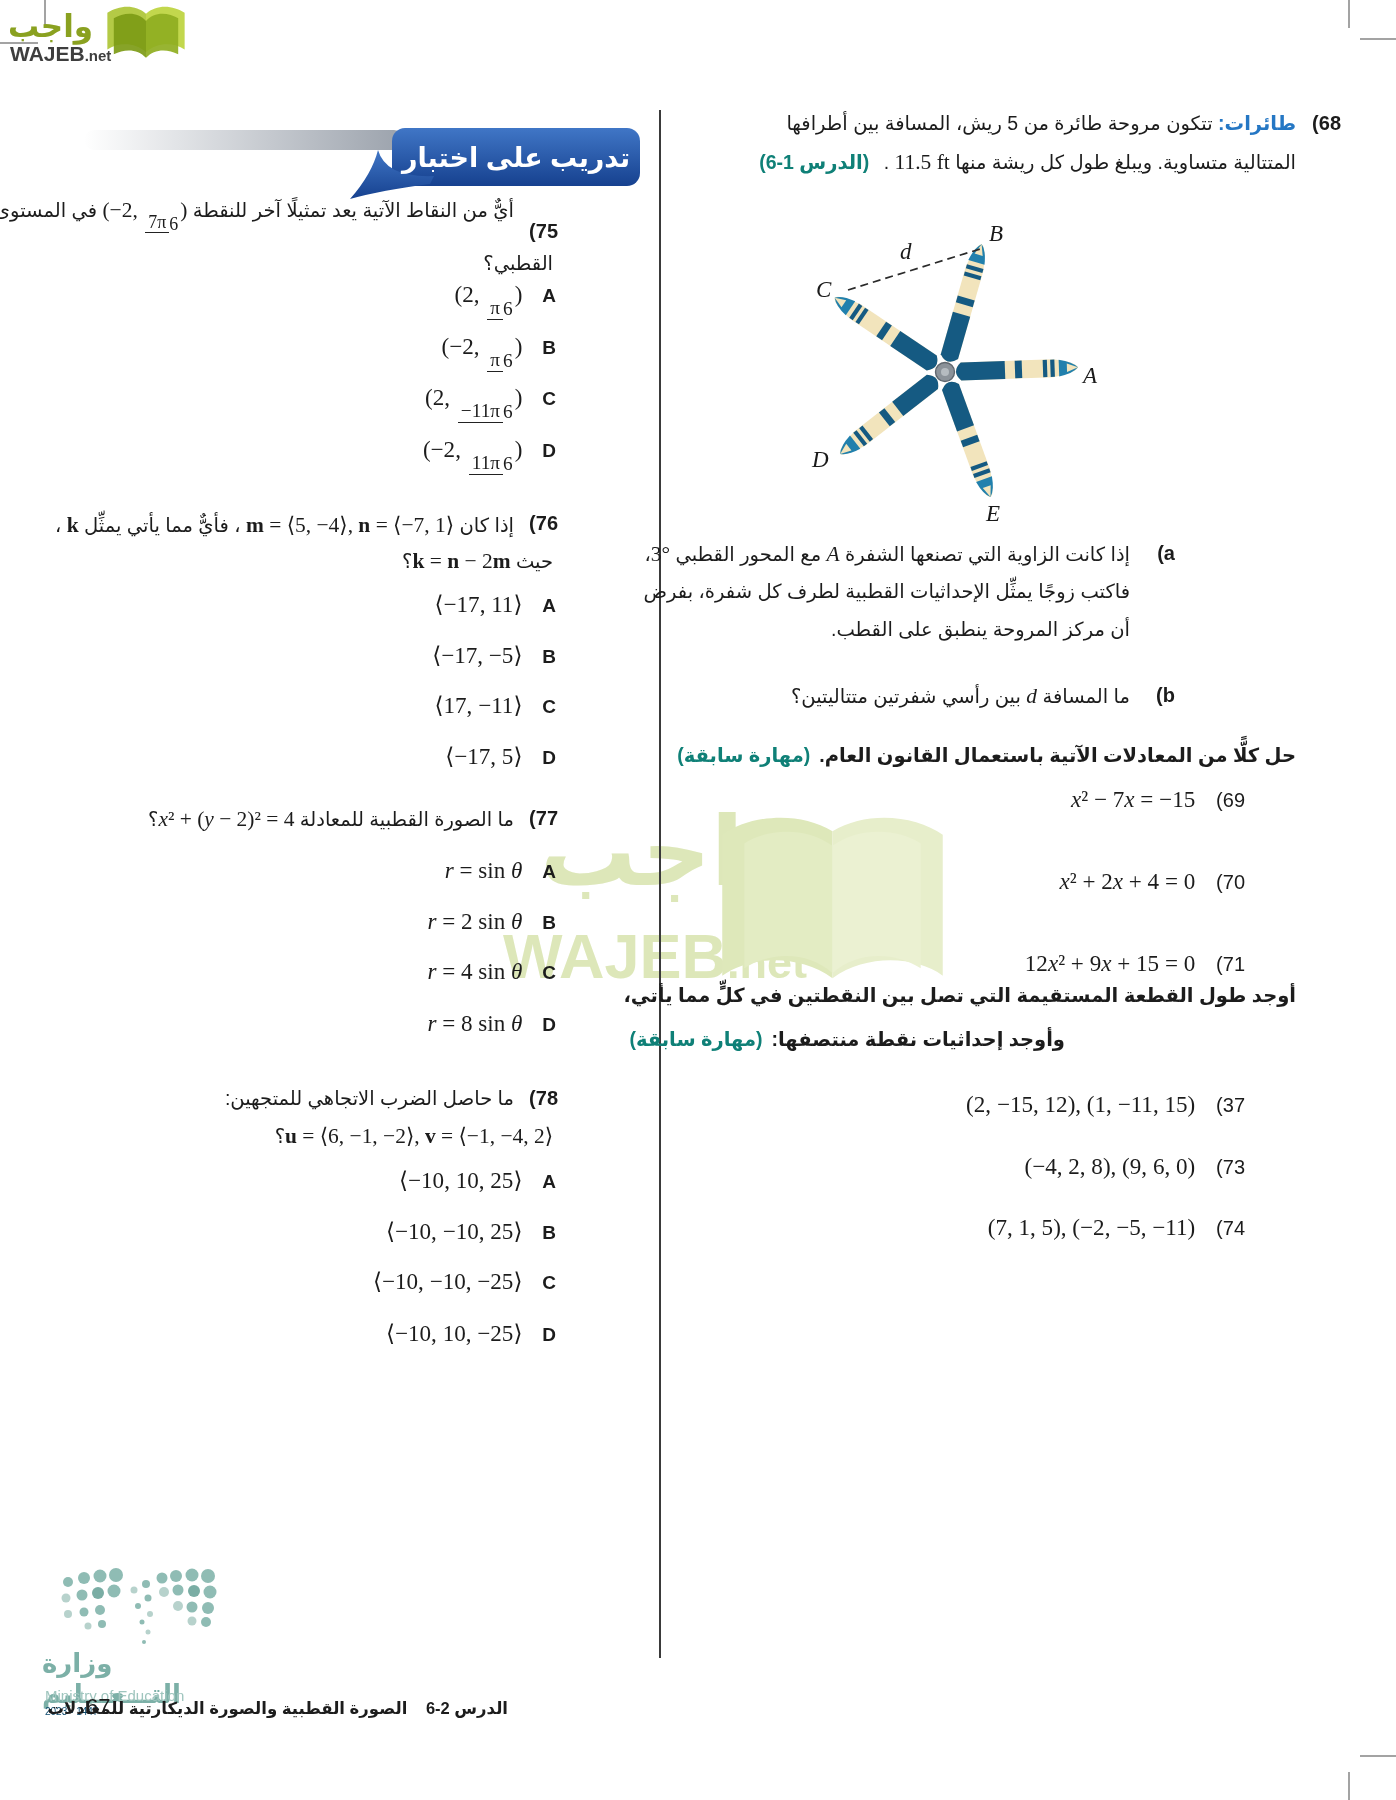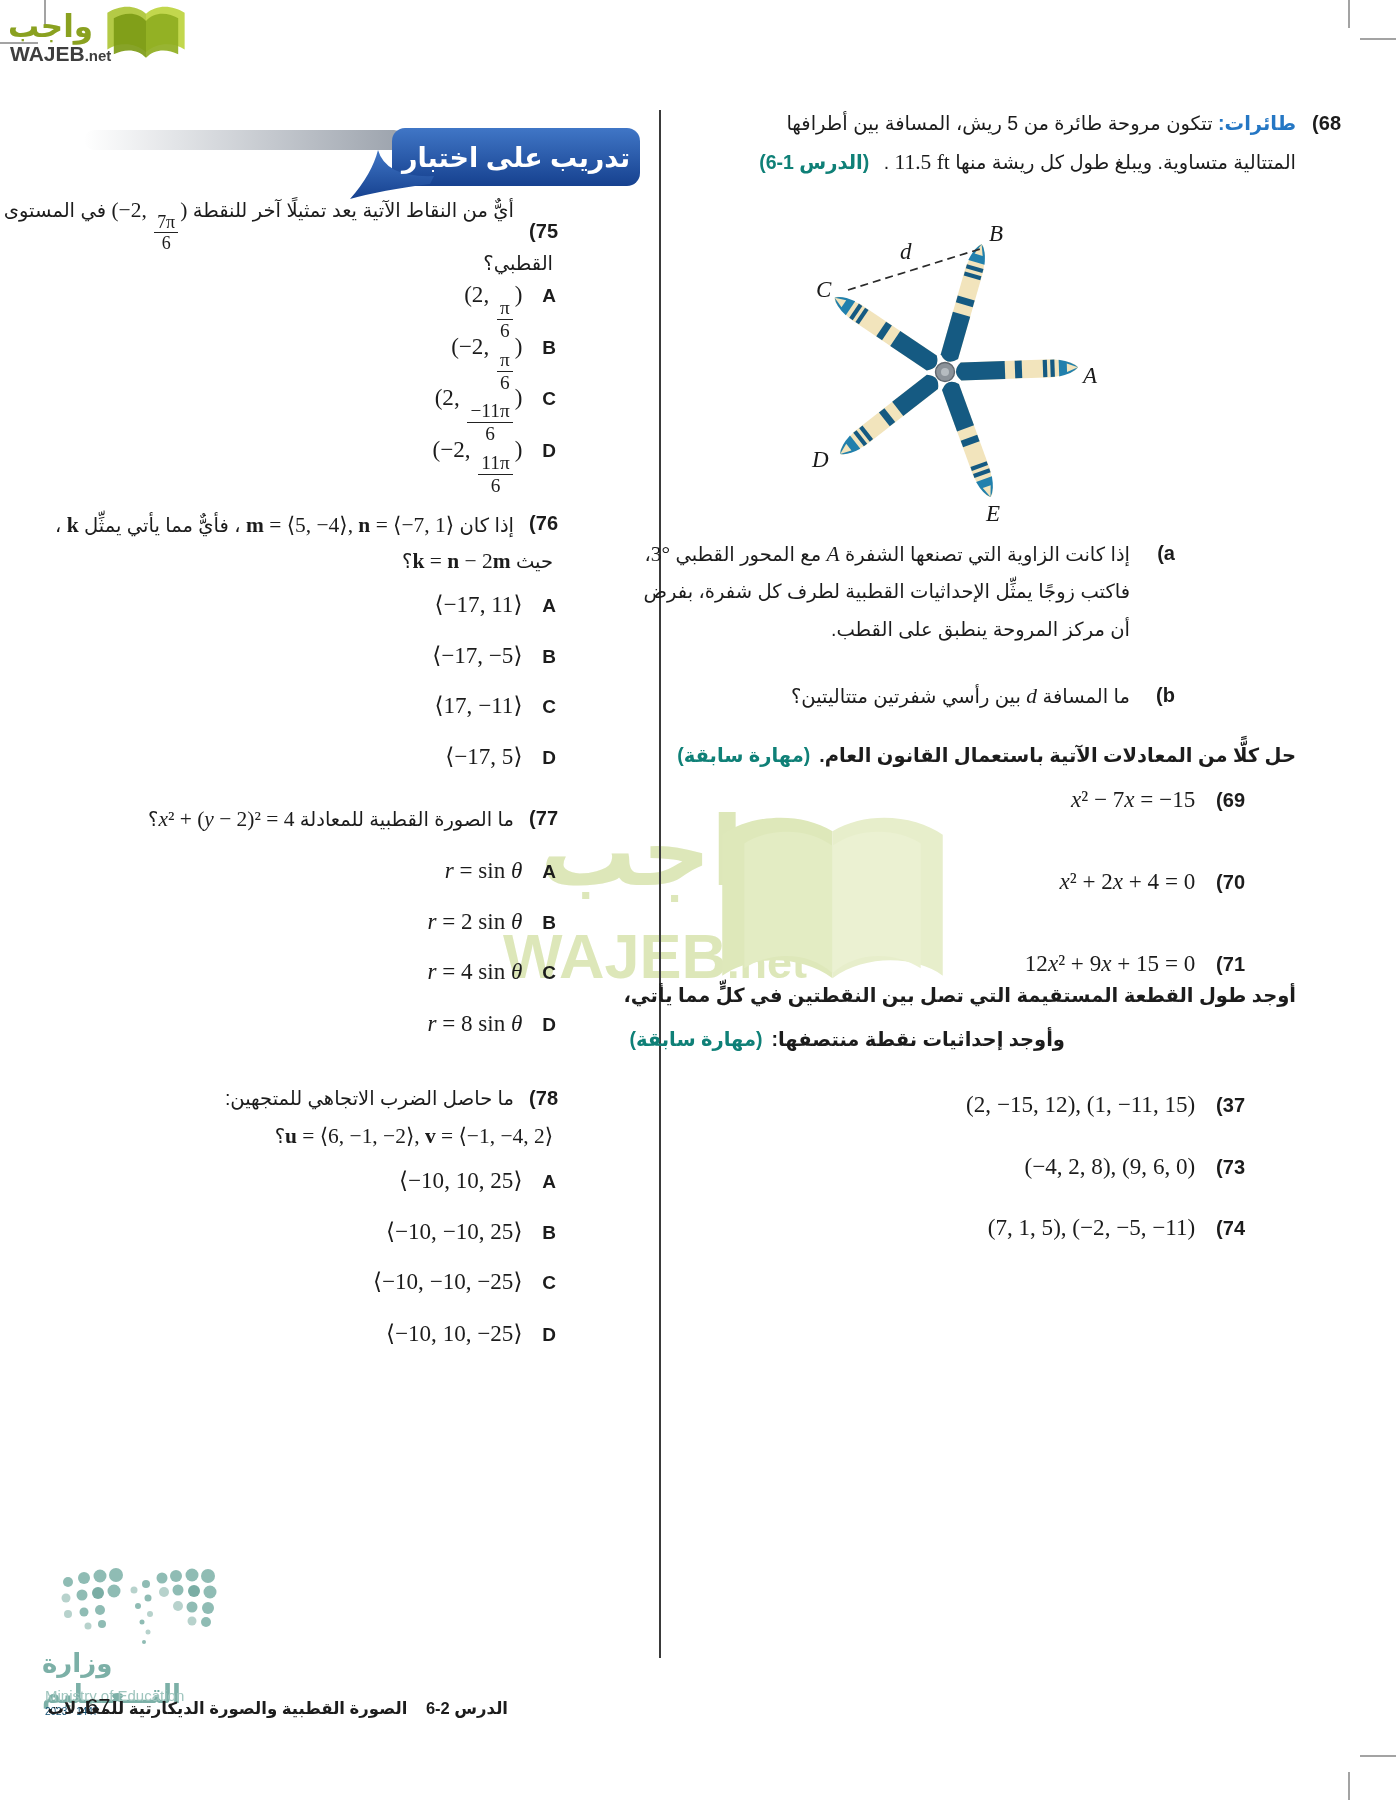--- a/index.html
+++ b/index.html
@@ -3,30 +3,30 @@
 <meta charset="utf-8">
 <style>
   html,body{margin:0;padding:0}
   body{width:1396px;height:1800px;position:relative;background:#ffffff;overflow:hidden;
        font-family:"Liberation Sans","DejaVu Sans",sans-serif;color:#1c1c1c}
   .abs{position:absolute}
   
   .line{position:absolute;direction:rtl;text-align:right;white-space:nowrap;font-size:19.5px;color:#1c1c1c}
   
   .qnum{position:absolute;direction:ltr;unicode-bidi:isolate;font-weight:bold;font-size:20px;white-space:nowrap}
-  .qnum-in{direction:ltr;unicode-bidi:isolate;font-weight:bold;font-size:20px;margin-left:15px}
+  .qnum-in{direction:ltr;unicode-bidi:isolate;font-weight:normal;font-size:20px;margin-left:15px}
   
   .mgroup{direction:ltr;unicode-bidi:isolate}
   .seg-r,.seg-i,.seg-b{font-family:"Liberation Serif","DejaVu Serif",serif;font-size:1.1em}
   .seg-i{font-style:italic}
   .seg-b{font-weight:bold}
   .seg-t{color:#0f8077;font-weight:bold;margin-right:9px}
   .seg-u{color:#2577c4;font-weight:bold}
   .seg-ab{font-weight:bold}
-  .frac{display:inline-flex;flex-direction:column;align-items:center;line-height:1.02;
+  .frac{display:inline-flex;flex-direction:row;align-items:center;line-height:1.02;
         vertical-align:-0.62em;font-size:0.92em;margin:9px 2px}
   .frac .fn{border-bottom:1.4px solid #222;padding:0 3px 1px}
   .frac .fd{padding-top:1px}
   
   .mrow{position:absolute;direction:rtl;white-space:nowrap;font-size:21px}
   .optL{direction:ltr;unicode-bidi:isolate;font-weight:bold;font-size:19px;margin-left:14px}
   
   .divider{position:absolute;left:659px;top:110px;width:1.6px;height:1548px;background:#3a3a3a;z-index:2}
   
   .crop{position:absolute;background:#a3a3a3;z-index:1}

